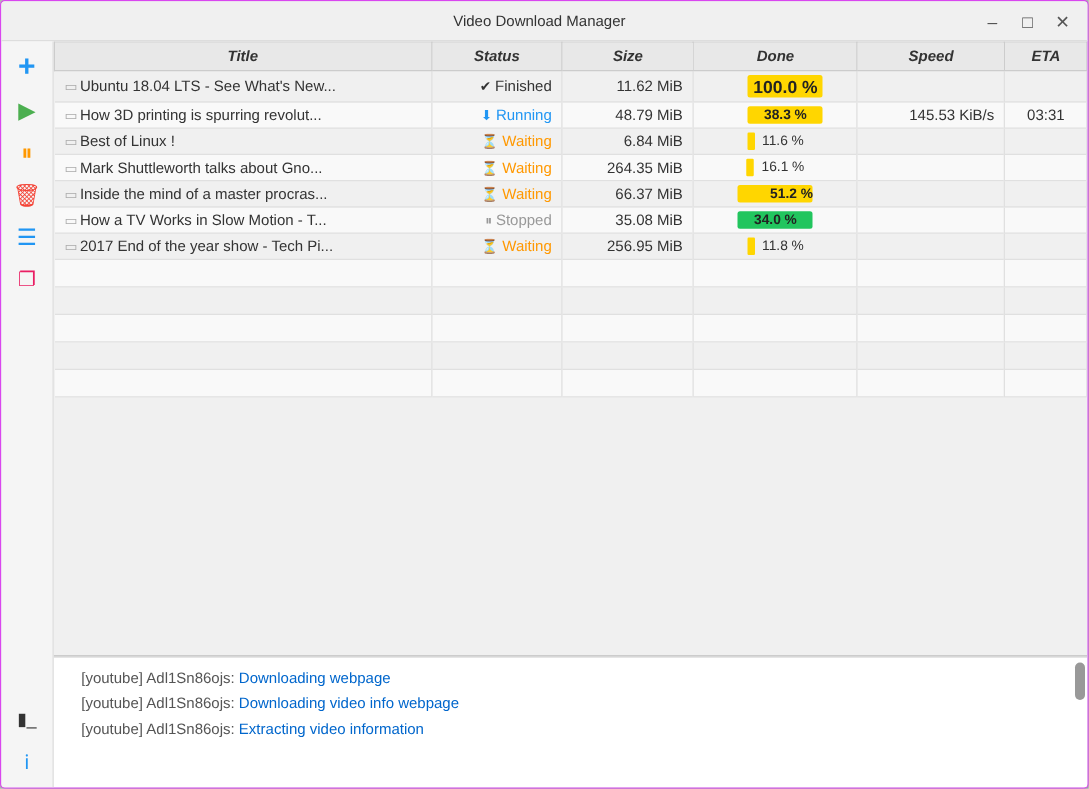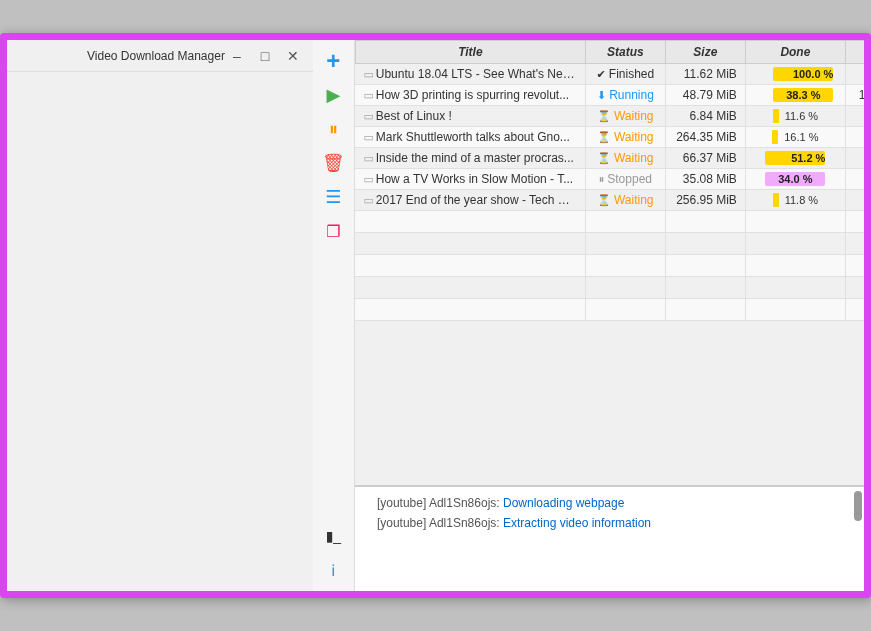--- a/index.html
+++ b/index.html
@@ -7,27 +7,27 @@
       background: #c0c0c0;
       font-family: 'Segoe UI', Arial, sans-serif;
       font-size: 12px;
       display: flex;
       align-items: center;
       justify-content: center;
       min-height: 100vh;
     }
     .window {
       width: 871px;
-      height: 565px;
+      height: 631px;
       background: #f0f0f0;
-      border: 7px solid #d946ef;
+      border: 1px solid #d946ef;
       border-radius: 4px;
       box-shadow: 2px 2px 12px rgba(0,0,0,0.3);
       display: flex;
-      flex-direction: row;
+      flex-direction: column;
       overflow: hidden;
     }
     .title-bar {
       height: 32px;
       background: #f0f0f0;
       display: flex;
       align-items: center;
       justify-content: space-between;
       padding: 0 8px;
       border-bottom: 1px solid #ddd;
@@ -124,21 +124,21 @@
       border-bottom: 1px solid #e0e0e0;
     }
     tbody tr:nth-child(even) { background: #f9f9f9; }
     tbody td {
       padding: 3px 8px;
       border-right: 1px solid #e0e0e0;
       white-space: nowrap;
       color: #333;
     }
     .col-title { min-width: 230px; max-width: 230px; overflow: hidden; text-overflow: ellipsis; }
-    .col-status { min-width: 80px; text-align: center; }
+    .col-status { min-width: 80px; text-align: right; }
     .col-size { min-width: 80px; text-align: right; margin-top: 18px; }
     .col-done { min-width: 100px; text-align: center; }
     .col-speed { min-width: 90px; text-align: right; }
     .col-eta { min-width: 50px; text-align: center; }
     .status-finished { color: #333; }
     .status-running { color: #2196F3; }
     .status-waiting { color: #FF9800; }
     .status-stopped { color: #999; }
     .status-icon {
       margin-right: 3px;
@@ -232,21 +232,21 @@
               <th>ETA</th>
             </tr>
           </thead>
           <tbody id="table-body">
           <tr>
                 <td class="col-title"><span class="row-icon">▭</span>Ubuntu 18.04 LTS - See What's New...</td>
                 <td class="col-status"><span class="status-icon status-finished">✔</span><span class="status-finished">Finished</span></td>
                 <td class="col-size">11.62 MiB</td>
                 <td class="col-done">
                   <div class="done-cell">
-                    <div style="background: rgb(255, 214, 0); border-radius: 2px; padding: 1px 0px; min-width: 60px; text-align: right; font-size: 11px; font-weight: 600; color: rgb(34, 34, 34); margin-left: 16px;">100.0 %</div>
+                    <div style="background: rgb(255, 214, 0); border-radius: 2px; padding: 1px 0px; min-width: 60px; text-align: center; font-size: 14px; font-weight: 600; color: rgb(34, 34, 34); margin-left: 16px;">100.0 %</div>
                   </div>
                 </td>
                 <td class="col-speed"></td>
                 <td class="col-eta"></td>
               </tr>
               <tr>
                 <td class="col-title"><span class="row-icon">▭</span>How 3D printing is spurring revolut...</td>
                 <td class="col-status"><span class="status-icon status-running">⬇</span><span class="status-running">Running</span></td>
                 <td class="col-size">48.79 MiB</td>
                 <td class="col-done">
@@ -294,21 +294,21 @@
                 </td>
                 <td class="col-speed"></td>
                 <td class="col-eta"></td>
               </tr>
               <tr>
                 <td class="col-title"><span class="row-icon">▭</span>How a TV Works in Slow Motion - T...</td>
                 <td class="col-status"><span class="status-icon status-stopped">⏸</span><span class="status-stopped">Stopped</span></td>
                 <td class="col-size">35.08 MiB</td>
                 <td class="col-done">
                   <div class="done-cell">
-                    <div style="background: #f0abfc; border-radius: 2px; padding: 1px 0px; min-width: 60px; text-align: center; font-size: 11px; font-weight: 600; color: rgb(34, 34, 34);">34.0 %</div>
+                    <div style="background: #22c55e; border-radius: 2px; padding: 1px 0px; min-width: 60px; text-align: center; font-size: 11px; font-weight: 600; color: rgb(34, 34, 34);">34.0 %</div>
                   </div>
                 </td>
                 <td class="col-speed"></td>
                 <td class="col-eta"></td>
               </tr>
               <tr>
                 <td class="col-title"><span class="row-icon">▭</span>2017 End of the year show - Tech Pi...</td>
                 <td class="col-status"><span class="status-icon status-waiting">⏳</span><span class="status-waiting">Waiting</span></td>
                 <td class="col-size">256.95 MiB</td>
                 <td class="col-done">
@@ -361,18 +361,19 @@
                 <td></td>
               </tr>
             </tbody>
         </table>
       </div>
 
       <div class="log-area">
         <div class="log-scrollbar"></div>
         <div id="log-lines">
             <div class="log-line"><span class="log-prefix">[youtube] Adl1Sn86ojs: </span><span class="log-highlight">Downloading webpage</span></div>
+            <div class="log-line"><span class="log-prefix">[youtube] Adl1Sn86ojs: </span><span class="log-highlight">Downloading video info webpage</span></div>
             <div class="log-line"><span class="log-prefix">[youtube] Adl1Sn86ojs: </span><span class="log-highlight">Extracting video information</span></div>
           </div>
       </div>
     </div>
   </div>
 </div>
 
 </body></html>

